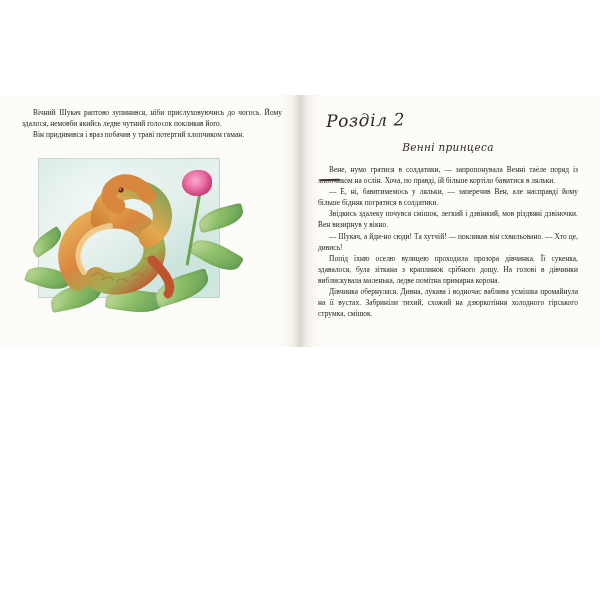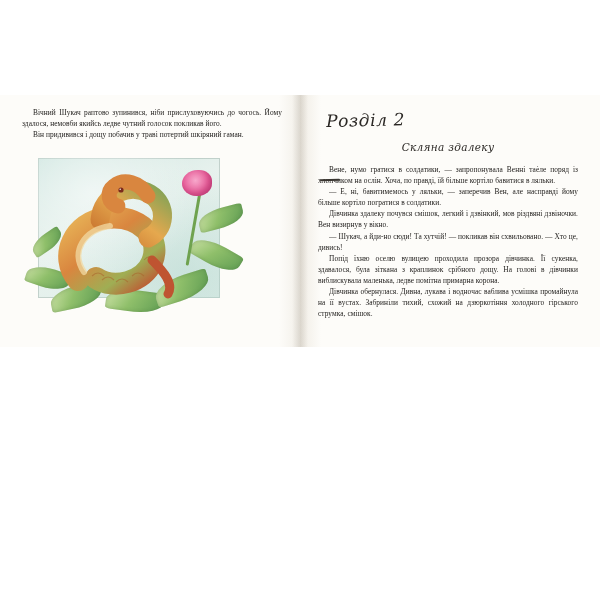--- a/index.html
+++ b/index.html
@@ -188,21 +188,21 @@
   <div id="top-margin"></div>
 
   <div id="spread">
 
     <div class="page-half" id="left-page">
 
       <div class="block">
         <p class="para">Вічний Шукач раптово зупинився, ніби прислуховуючись до чогось. Йому здалося, немовби якийсь ледве чутний голосок покликав його.</p>
       </div>
       <div class="block">
-        <p class="para">Він придивився і дощу побачив у траві потертий шкіряний гаман.</p>
+        <p class="para">Він придивився і враз побачив у траві потертий хлопчиком гаман.</p>
       </div>
 
       <div id="illustration">
 
         <div class="ill-frame"></div>
 
         <div class="leaf" style="left:4px;  top:120px; width:44px; height:20px; transform:rotate(18deg);"></div>
         <div class="leaf" style="left:28px; top:138px; width:52px; height:22px; transform:rotate(-12deg);"></div>
         <div class="leaf" style="left:84px; top:142px; width:58px; height:22px; transform:rotate(8deg);"></div>
         <div class="leaf" style="left:132px;top:128px; width:56px; height:24px; transform:rotate(-18deg);"></div>
@@ -250,32 +250,32 @@
           <circle cx="80.2" cy="29.2" r="0.8" fill="#ffffff" opacity="0.85"></circle>
         </svg>
       </div>
 
       <div class="folio">8</div>
     </div>
 
     <div class="page-half" id="right-page">
 
       <div id="chapter-title">Розділ 2</div>
-      <div id="chapter-subtitle">Скляна здалеку</div>
+      <div id="chapter-subtitle">Венні принцеса</div>
 
       <div id="dash-mark"></div>
 
       <div class="block">
         <p class="para">Вене, нумо гратися в солдатики, — запропонувала Венні таėле поряд із хлопчиком на ослін. Хоча, по правді, їй більше кортіло бавитися в ляльки.</p>
       </div>
       <div class="block">
-        <p class="para">— Е, ні, бавитимемось у ляльки, — заперечив Вен, але насправді йому більше кортіло погратися в солдатики.</p>
-      </div>
-      <div class="block">
-        <p class="para">Дівчинка здалеку почувся смішок, легкий і дзвінкий, мов різдвяні дзвіночки. Вен визирнув у вікно.</p>
+        <p class="para">— Е, ні, бавитимемось у ляльки, — заперечив Вен, але насправді йому більше бідняк погратися в солдатики.</p>
+      </div>
+      <div class="block">
+        <p class="para">Звідкись здалеку почувся смішок, легкий і дзвінкий, мов різдвяні дзвіночки. Вен визирнув у вікно.</p>
       </div>
       <div class="block">
         <p class="para">— Шукач, а йди-но сюди! Та хутчій! — покликав він схвильовано. — Хто це, дивись!</p>
       </div>
       <div class="block">
         <p class="para">Попід їхню оселю вулицею проходила прозора дівчинка. Її сукенка, здавалося, була зіткана з краплинок срібного дощу. На голові в дівчинки виблискувала маленька, ледве помітна примарна корона.</p>
       </div>
       <div class="block">
         <p class="para">Дівчинка обернулася. Дивна, лукава і водночас ваблива усмішка промайнула на її вустах. Забриніли тихий, схожий на дзюркотіння холодного гірського струмка, смішок.</p>
       </div>

